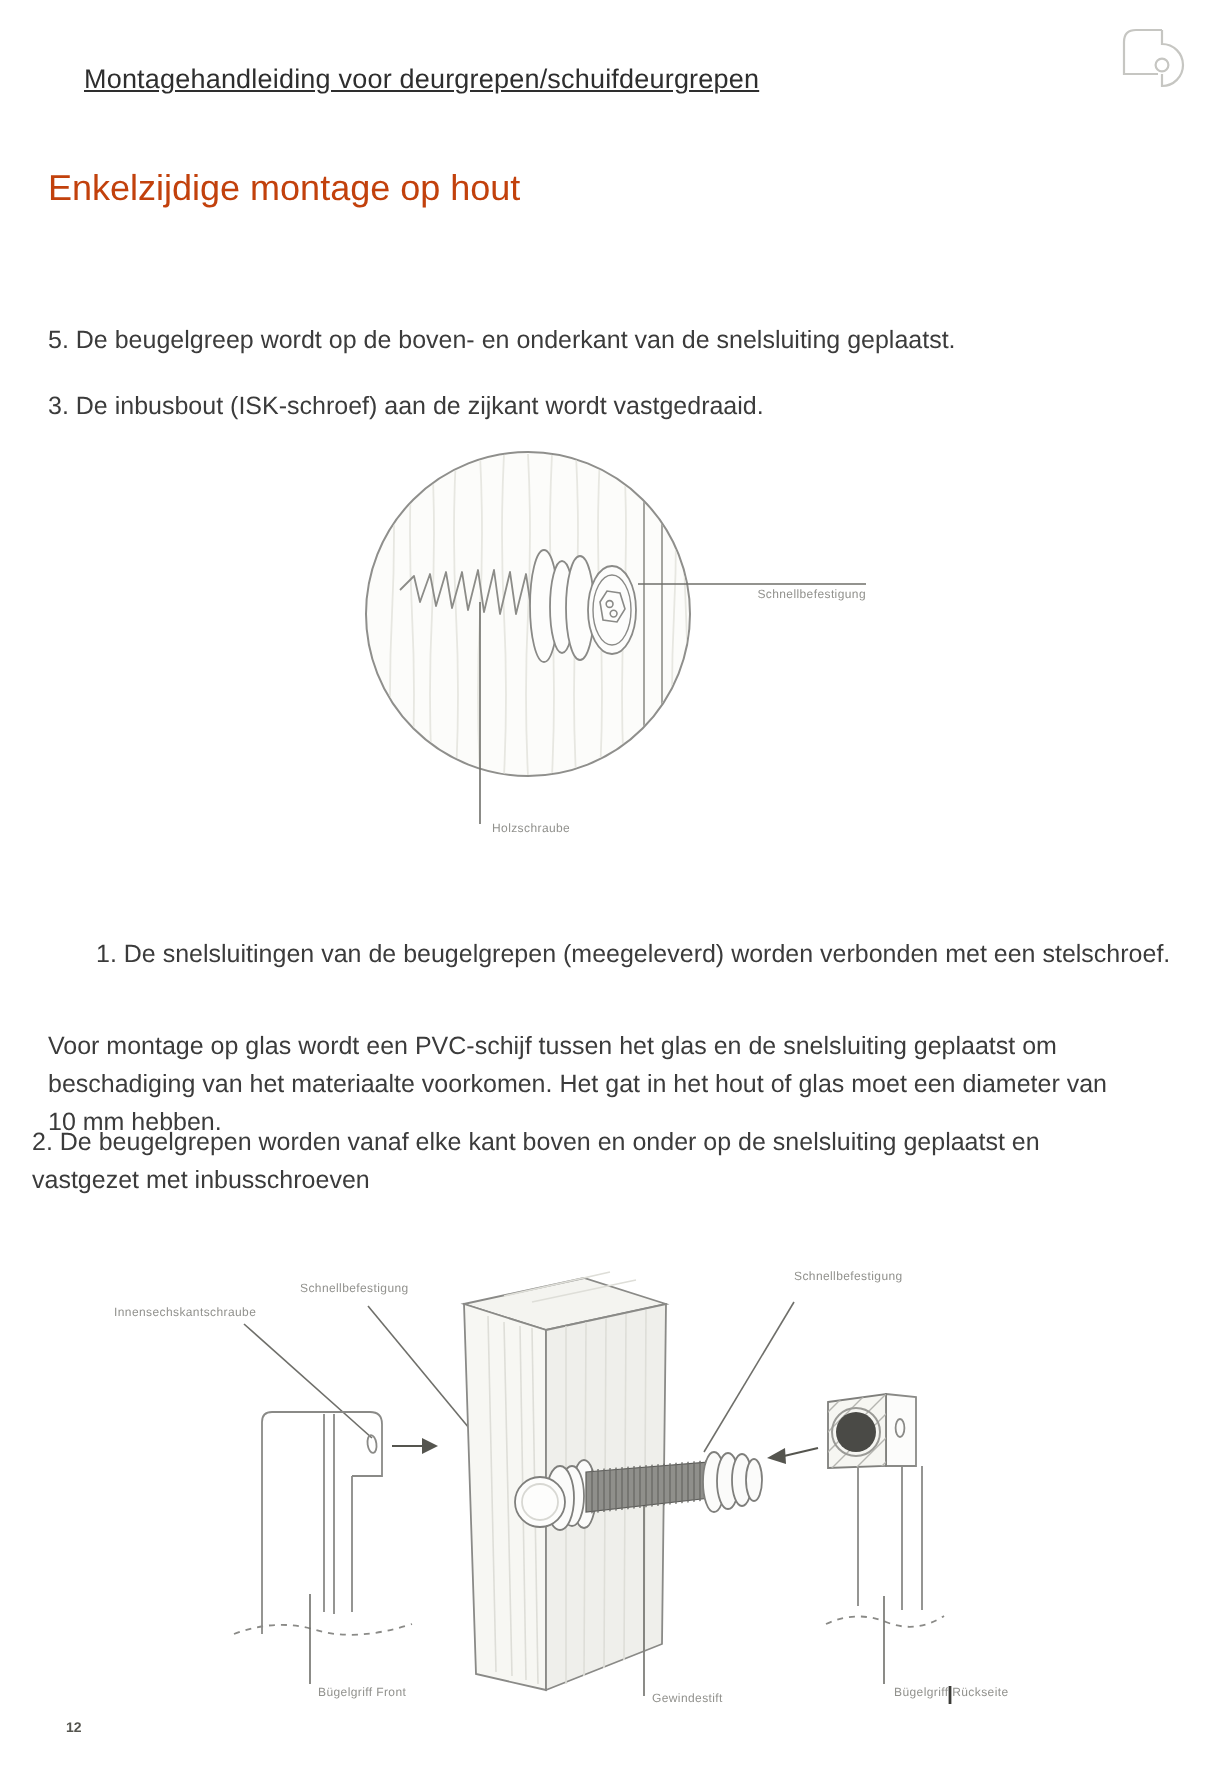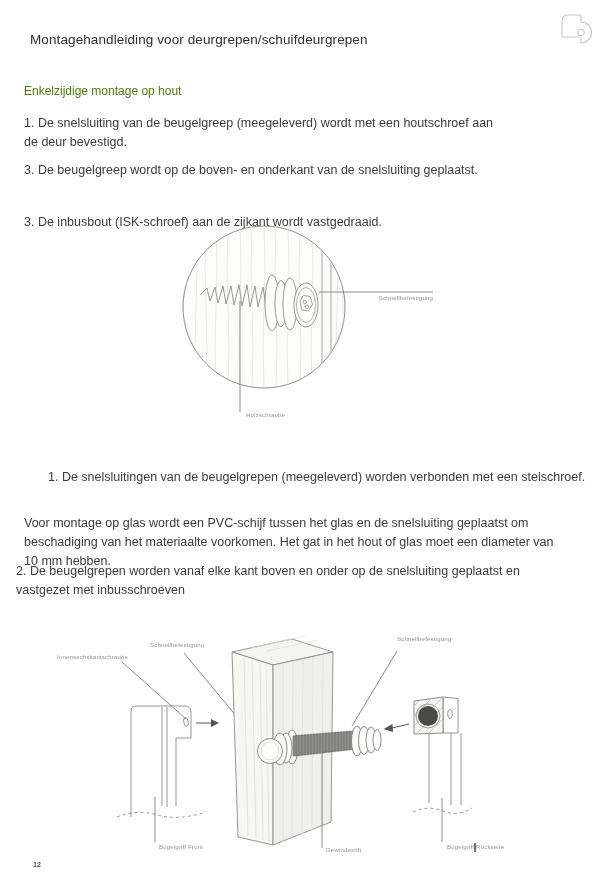--- a/index.html
+++ b/index.html
@@ -4,48 +4,46 @@
 <style>
   * { margin:0; padding:0; box-sizing:border-box; }
   html,body { background:#e9e9e9; }
   .page {
     position:relative; width:612px; height:893px; background:#ffffff;
     font-family:"Liberation Sans", sans-serif; color:#3b3b3b; overflow:hidden;
     margin:0 auto;
   }
   .abs { position:absolute; }
   .title { font-size:13.5px; color:#2e2e2e; letter-spacing:.1px; }
-  .h2 { font-size:12px; color:#4d7c0f; }
+  .h2 { font-size:18px; color:#c2410c; }
   .para { font-size:12.5px; line-height:19px; color:#3b3b3b; white-space:pre-line; }
   .figlabel { font-size:6px; color:#91918d; letter-spacing:.2px; white-space:nowrap; }
   .pagenum { font-size:7px; font-weight:bold; color:#55554f; }
   svg { position:absolute; overflow:visible; }
 </style>
 </head>
 <body>
 
 <div class="page">
 
-  <div class="abs title" style="left:30px; top:32px;">Montagehandleiding voor deurgrepen/schuifdeurgrepen</div>
+  <div class="abs title" style="left:42px; top:32px;text-decoration:underline;">Montagehandleiding voor deurgrepen/schuifdeurgrepen</div>
 
   <svg style="left:554px; top:10px;" width="40" height="44" viewBox="0 0 40 44">
     <g fill="none" stroke="#c6c6c2" stroke-width="1.1">
       <path d="M27,5 L14,5 Q8,5 8,11 L8,27 L25,27"></path>
       <path d="M27,5 L27,12 A10.5,10.5 0 0 1 27,33 L27,27"></path>
       <circle cx="27" cy="22.5" r="3.2" fill="#ffffff"></circle>
     </g>
   </svg>
 
   <div class="abs h2" style="left:24px; top:84px;"></div>
   <div class="abs h2" style="left:24px; top:84px;">Enkelzijdige montage op hout</div>
 
-  <div class="abs para" style="left:24px; top:114px; width:575px;">1. De snelsluiting van de beugelgreep (meegeleverd) wordt met een houtschroef aan
-de deur bevestigd.</div>
-  <div class="abs para" style="left:24px; top:161px; width:575px;">3. De beugelgreep wordt op de boven- en onderkant van de snelsluiting geplaatst.</div>
-  <div class="abs para" style="left:24px; top:194px; width:575px;margin-top:19px;">3. De inbusbout (ISK-schroef) aan de zijkant wordt vastgedraaid.</div>
+  <div class="abs para" style="left:24px; top:161px; width:575px;">5. De beugelgreep wordt op de boven- en onderkant van de snelsluiting geplaatst.</div>
+  <div class="abs para" style="left:24px; top:194px; width:575px;">3. De inbusbout (ISK-schroef) aan de zijkant wordt vastgedraaid.</div>
 
   <svg style="left:170px; top:220px;" width="275" height="212" viewBox="170 220 275 212">
     <defs>
       <clipPath id="circleclip">
           <circle cx="264" cy="307" r="80.5"></circle>
         </clipPath>
     </defs>
     <circle cx="264" cy="307" r="81" fill="#fcfcfa" stroke="#8f8f8c" stroke-width="1"></circle>
     <g clip-path="url(#circleclip)">
       <g fill="none" stroke="#e7e7e1" stroke-width="0.9">

